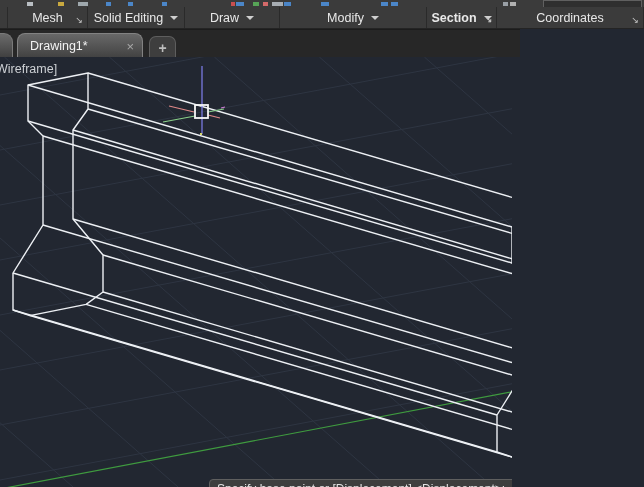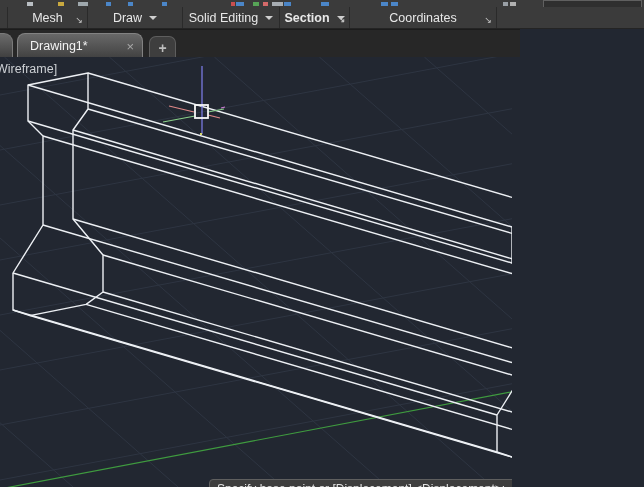--- a/index.html
+++ b/index.html
@@ -73,26 +73,30 @@
         <div class="fragment" style="left: 503px; width: 5px; background: rgb(154, 160, 166);"></div>
         <div class="fragment" style="left: 510px; width: 6px; background: rgb(176, 176, 176);"></div>
       </div>
     <div class="panel-row">
       <div class="panel-spacer"></div>
 
     <div class="panel" style="width: 80px;">
           <span>Mesh</span>
           <span class="launcher">↘</span>
         </div>
+        <div class="panel" style="width: 97px;">
+          <span>Solid Editing</span>
+          <span class="caret"></span>
+        </div>
         <div class="panel" style="width: 95px;">
           <span>Draw</span>
           <span class="caret"></span>
         </div>
-        <div class="panel" style="width: 97px;">
-          <span>Solid Editing</span>
+        <div class="panel" style="width: 147px;">
+          <span>Modify</span>
           <span class="caret"></span>
         </div>
         <div class="panel" style="width: 70px; font-weight: bold;">
           <span>Section</span>
           <span class="caret"></span>
           <span class="launcher">↘</span>
         </div>
         <div class="panel" style="width: 147px; text-align: right;">
           <span>Coordinates</span>
           <span class="launcher">↘</span>

